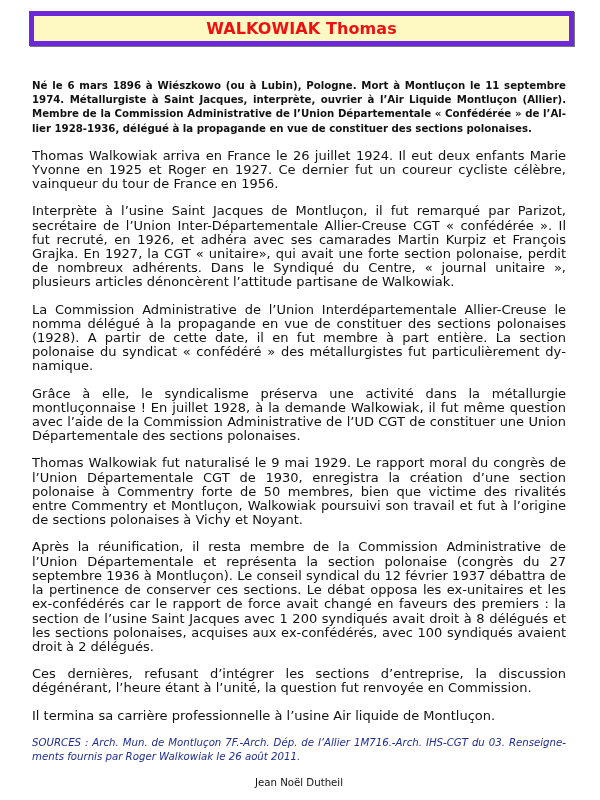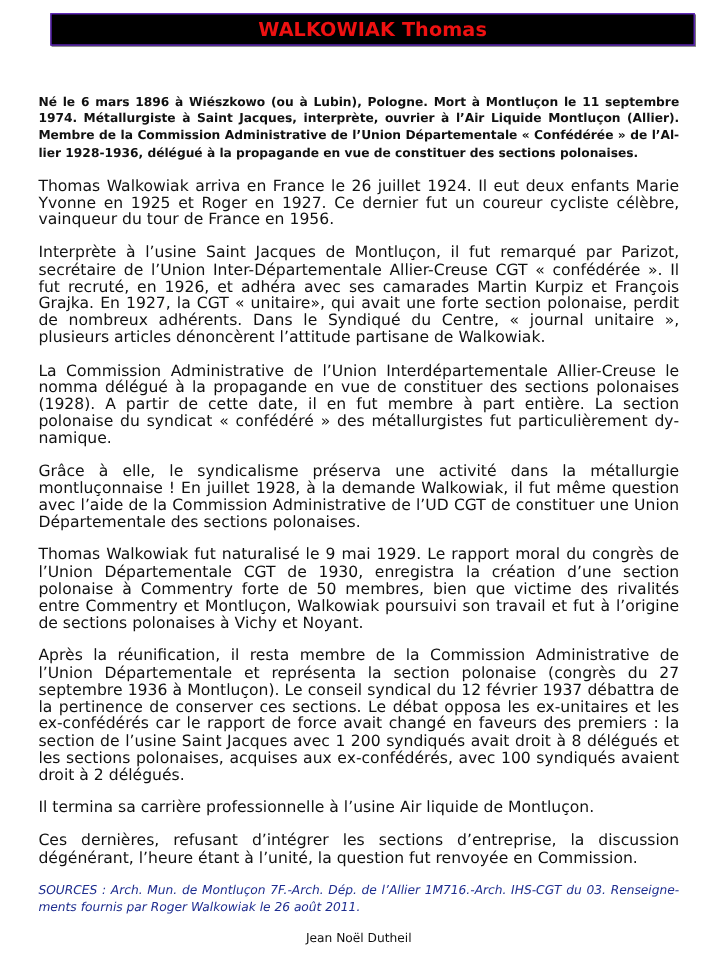--- a/index.html
+++ b/index.html
@@ -10,30 +10,30 @@
     body {
       width: 600px;
       height: 800px;
       position: relative;
       overflow: hidden;
       font-family: "DejaVu Sans", "Liberation Sans", sans-serif;
       color: #111111;
     }
     .title-box {
       position: absolute;
-      left: 42px;
+      left: 29px;
       top: 11px;
       width: 535px;
       height: 25px;
-      border: 1px solid #6d28d9;
+      border: 5px solid #6d28d9;
       box-shadow: 1px 1px 0 #777777;
       display: flex;
       align-items: center;
       justify-content: center;
-      background: #000000;
+      background: #fef9c3;
     }
     .title {
       color: #ee1111;
       font-weight: bold;
       font-size: 16px;
       letter-spacing: 0.1px;
       margin: 0;
     }
     .content {
       position: absolute;
@@ -77,19 +77,19 @@
 
 <div class="content">
   <p class="para lead">Né le 6 mars 1896 à Wiészkowo (ou à Lubin), Pologne. Mort à Montluçon le 11 septembre 1974. Métallurgiste à Saint Jacques, interprète, ouvrier à l’Air Liquide Montluçon (Allier). Membre de la Commission Administrative de l’Union Départementale « Confédérée » de l’Al­lier 1928-1936, délégué à la propagande en vue de constituer des sections polonaises.</p>
 
   <p class="para">Thomas Walkowiak arriva en France le 26 juillet 1924. Il eut deux enfants Marie Yvonne en 1925 et Ro­ger en 1927. Ce dernier fut un coureur cycliste célèbre, vainqueur du tour de France en 1956.</p>
   <p class="para">Interprète à l’usine Saint Jacques de Montluçon, il fut remarqué par Parizot, secrétaire de l’Union Inter-Départementale Allier-Creuse CGT « confédérée ». Il fut recruté, en 1926,  et adhéra avec ses camara­des Martin Kurpiz et François Grajka. En 1927, la CGT « unitaire», qui avait une forte section polonaise, perdit de nombreux adhérents. Dans le Syndiqué du Centre, « journal unitaire », plusieurs articles dé­noncèrent l’attitude  partisane de Walkowiak.</p>
   <p class="para gap-extra">La Commission Administrative de l’Union Interdépartementale Allier-Creuse le nomma délégué à la pro­pagande en vue de constituer des sections polonaises (1928). A partir de cette date, il en fut membre à part entière. La section polonaise du syndicat « confédéré » des métallurgistes fut particulièrement dy­namique.</p>
   <p class="para">Grâce à elle, le syndicalisme préserva une activité dans la métallurgie montluçonnaise ! En juillet 1928, à la demande Walkowiak, il fut même question avec l’aide de la Commission Administrative de l’UD CGT de constituer une Union Départementale des sections polonaises.</p>
   <p class="para">Thomas Walkowiak fut naturalisé le 9 mai 1929. Le rapport moral du congrès de l’Union Départementale CGT de 1930, enregistra la création d’une section polonaise à Commentry forte de 50 membres, bien que victime des rivalités entre Commentry et Montluçon, Walkowiak poursuivi son travail et fut à l’origi­ne de sections polonaises à Vichy et Noyant.</p>
   <p class="para gap-extra">Après la réunification, il resta membre de la Commission Administrative de l’Union Départementale et représenta la section polonaise (congrès du 27 septembre 1936 à Montluçon). Le conseil syndical du 12 février 1937 débattra de la pertinence de conserver ces sections.  Le débat opposa les ex-unitaires et les ex-confédérés car le rapport de force avait changé en faveurs des premiers : la section de l’usine Saint Jacques avec 1 200 syndiqués avait droit à 8 délégués et les sections polonaises, acquises aux ex-confédérés, avec 100 syndiqués avaient droit à 2 délégués.</p>
+  <p class="para">Ces dernières, refusant d’intégrer les sections d’entreprise, la discussion dégénérant, l’heure étant à l’u­nité, la question fut renvoyée en Commission.</p>
   <p class="para">Il termina sa carrière professionnelle à l’usine Air liquide de Montluçon.</p>
-  <p class="para">Ces dernières, refusant d’intégrer les sections d’entreprise, la discussion dégénérant, l’heure étant à l’u­nité, la question fut renvoyée en Commission.</p>
 
   <p class="sources gap-large">SOURCES : Arch. Mun. de Montluçon 7F.-Arch. Dép. de l’Allier 1M716.-Arch. IHS-CGT du 03. Renseigne­ments fournis par Roger Walkowiak le 26 août 2011.</p>
 
   <div class="author">Jean Noël Dutheil</div>
 </div>
 
 </body></html>

